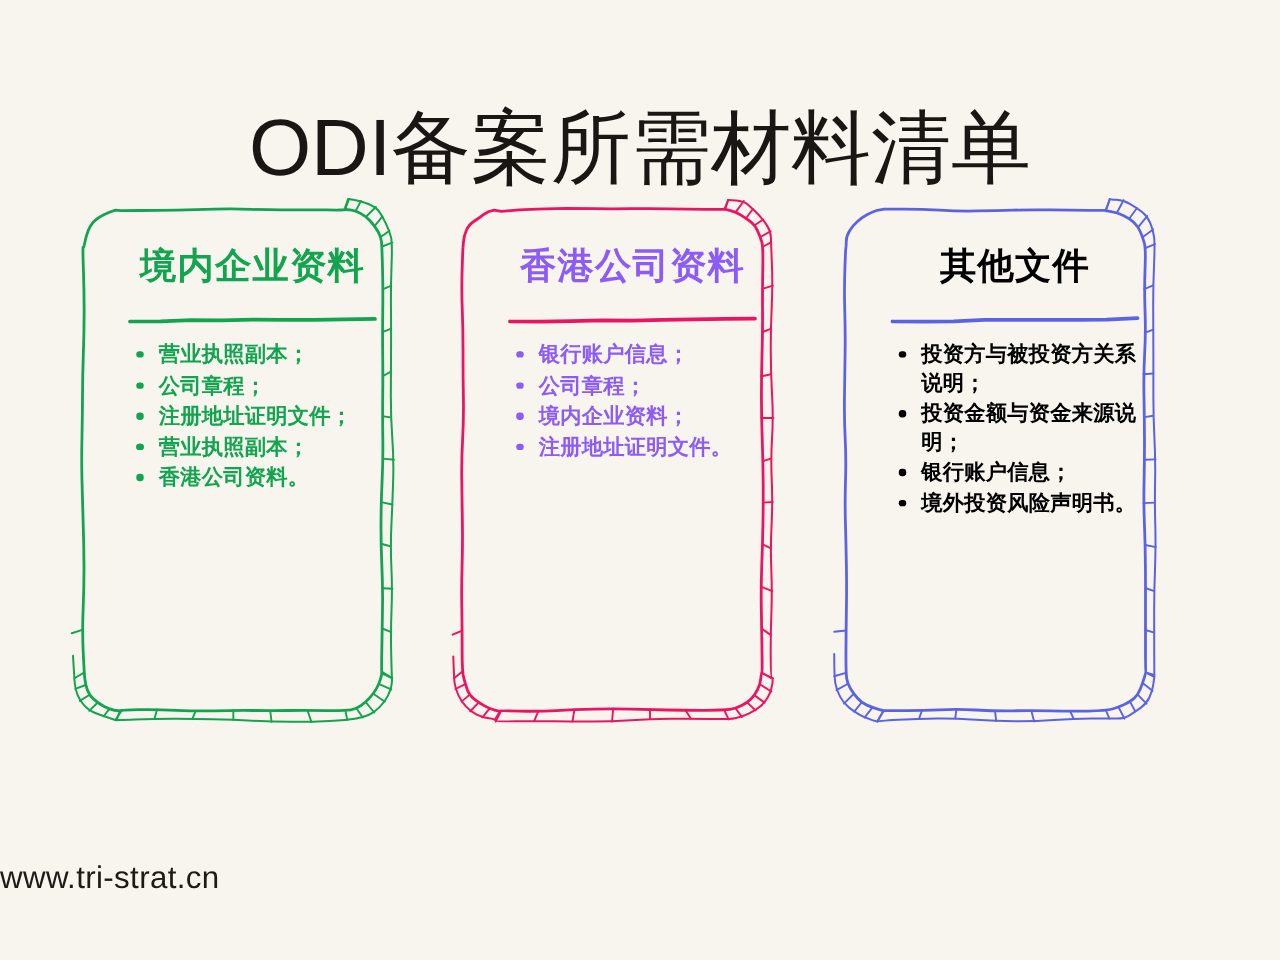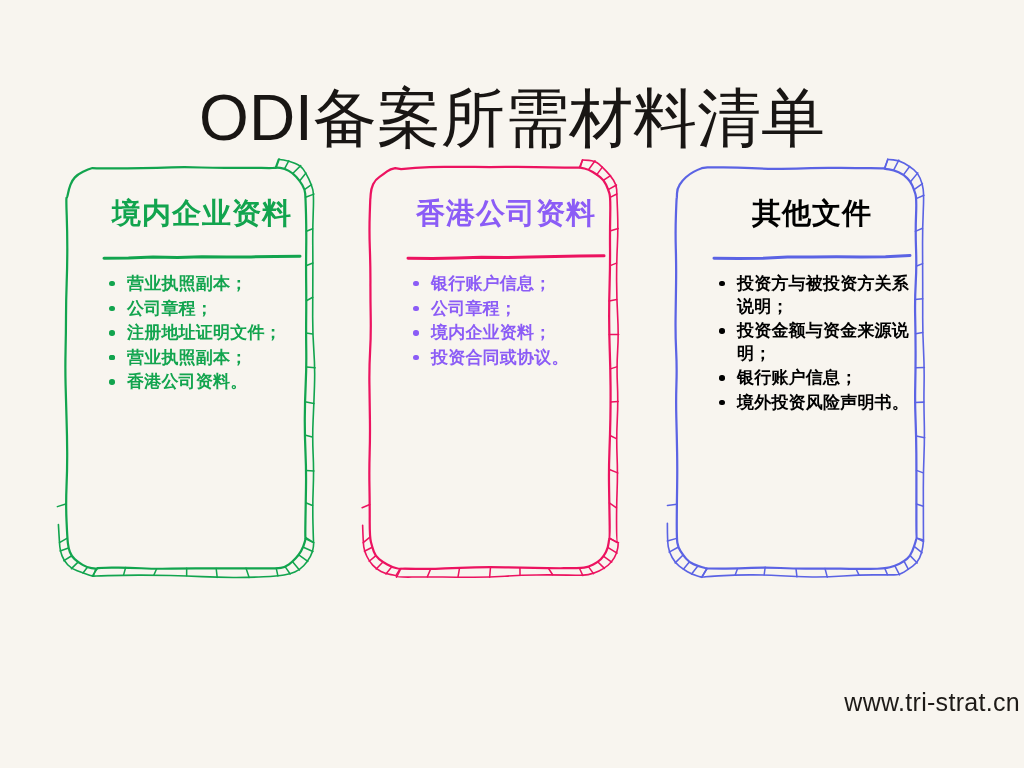--- a/index.html
+++ b/index.html
@@ -118,21 +118,21 @@
   .accent-green { color: #12a44e; }
   .accent-pink  { color: #8b5cf6; }
   .accent-blue  { color: #000000; }
 
   
   #footer {
     position: absolute;
     left: 0;
     top: 688px;
     width: 1020px;
-    text-align: right;
+    text-align: left;
     font-size: 25px;
     font-weight: 400;
     color: #1d1a17;
     letter-spacing: 0.3px;
   }
 </style>
 </head>
 <body style="background: rgb(248, 245, 239);">
 
 <div id="page" style="background: rgb(248, 245, 239);">
@@ -243,21 +243,21 @@
         </svg>
         <div class="card-body accent-pink">
           <div class="card-title">香港公司资料</div>
           <div class="divider-wrap"><svg width="200" height="8" viewBox="0 0 200 8">
               <path d="M 2 5.2 L 26.5 5.38 L 51.0 4.88 L 75.5 4.35 L 100.0 4.47 L 124.5 3.97 L 149.0 3.47 L 173.5 3.01 L 198.0 2.87" fill="none" stroke="#ec1360" stroke-width="3" stroke-linecap="round"></path>
             </svg></div>
           <ul class="bullets">
             <li><span class="dot"></span><span>银行账户信息；</span></li>
             <li><span class="dot"></span><span>公司章程；</span></li>
             <li><span class="dot"></span><span>境内企业资料；</span></li>
-            <li><span class="dot"></span><span>投资合同或协议。</span></li>
+            <li><span class="dot"></span><span>注册地址证明文件。</span></li>
           </ul>
         </div>
       </div>
       <div class="card c2">
         <svg class="card-frame" width="300" height="480" viewBox="-16 -16 300 480" style="left: -16px; top: -16px;">
           <g stroke="#5b63e4" stroke-width="1.7" fill="none" stroke-linecap="round">
             <path d="M 233.52 0.38 L 236.71 -9.64"></path>
             <path d="M 232.77 0.87 L 236.80 -9.25"></path>
             <path d="M 243.28 2.41 L 249.10 -8.66"></path>
             <path d="M 254.47 7.55 L 261.18 -1.62"></path>

